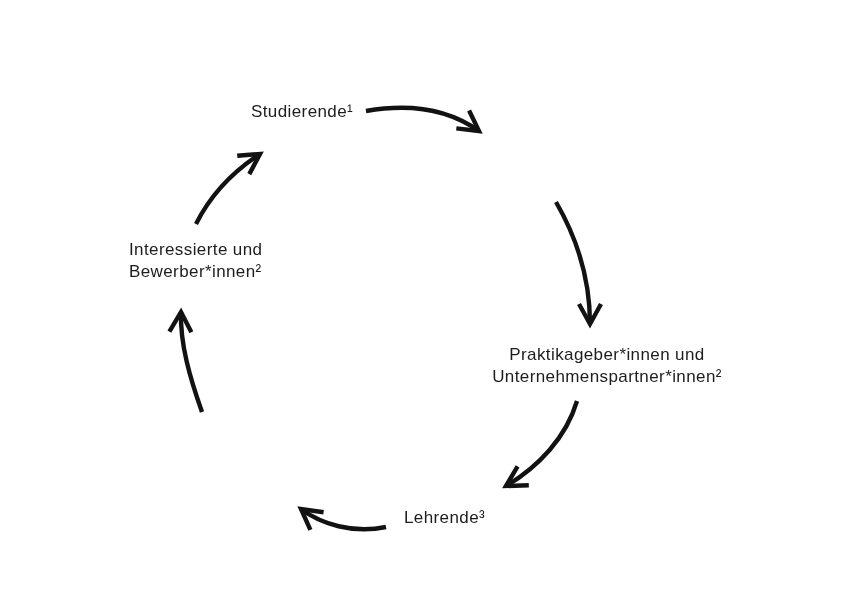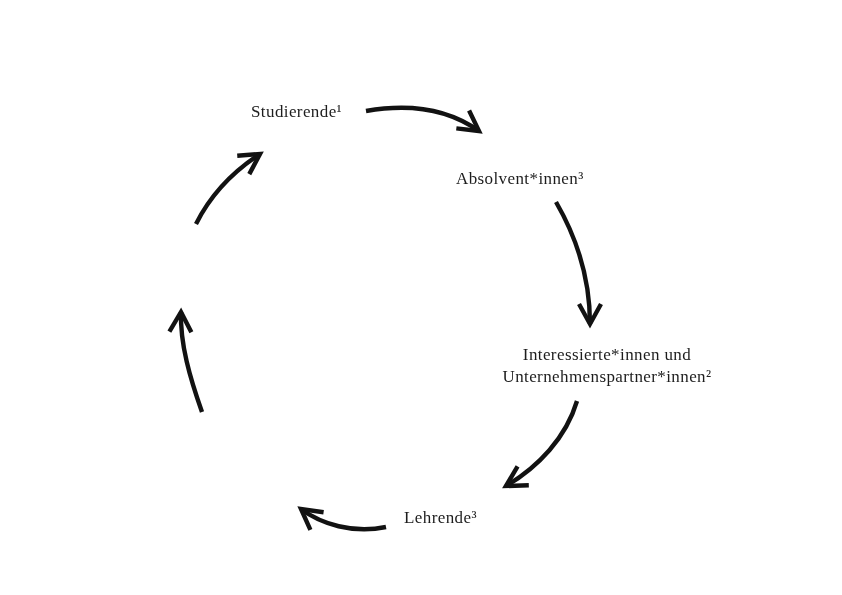--- a/index.html
+++ b/index.html
@@ -6,21 +6,21 @@
     margin: 0;
     padding: 0;
     background: #ffffff;
   }
   .canvas {
     position: relative;
     width: 842px;
     height: 595px;
     background: #ffffff;
     overflow: hidden;
-    font-family: Liberation Serif, serif;
+    font-family: Liberation Sans, sans-serif;
   }
   .arrows-layer {
     position: absolute;
     left: 0;
     top: 0;
     width: 842px;
     height: 595px;
   }
   .node-label {
     position: absolute;
@@ -48,22 +48,23 @@
     <path d="M 366 111 Q 434 99 479 131" fill="none" stroke="#121212" stroke-width="4.4" marker-end="url(#arrowhead)"></path>
     <path d="M 556 202 C 578 240 590 280 590 324" fill="none" stroke="#121212" stroke-width="4.4" marker-end="url(#arrowhead)"></path>
     <path d="M 577 401 C 566 438 538 467 506 486" fill="none" stroke="#121212" stroke-width="4.4" marker-end="url(#arrowhead)"></path>
     <path d="M 386 527 C 353 534 321 524 301 509" fill="none" stroke="#121212" stroke-width="4.4" marker-end="url(#arrowhead)"></path>
     <path d="M 202 412 C 190 378 180 344 181 312" fill="none" stroke="#121212" stroke-width="4.4" marker-end="url(#arrowhead)"></path>
     <path d="M 196 224 C 211 194 234 171 260 154" fill="none" stroke="#121212" stroke-width="4.4" marker-end="url(#arrowhead)"></path>
   </svg>
 
   <div class="node-label align-left" style="left:251px; top:101px;">Studierende¹</div>
 
-  <div class="node-label align-left" style="left:456px; top:168px;">Absolvent*innen³</div>
 
-  <div class="node-label align-center" style="left:472px; top:344px; width:270px;">Interessierte*innen und
+  <div class="node-label align-center" style="left:472px; top:344px; width:270px;">Praktikageber*innen und
 Unternehmenspartner*innen²</div>
 
   <div class="node-label align-left" style="left:404px; top:507px;text-align:right;">Lehrende³</div>
 
 
+  <div class="node-label align-left" style="left:129px; top:239px;">Interessierte und
+Bewerber*innen²</div>
 
 </div>
 
 </body></html>

